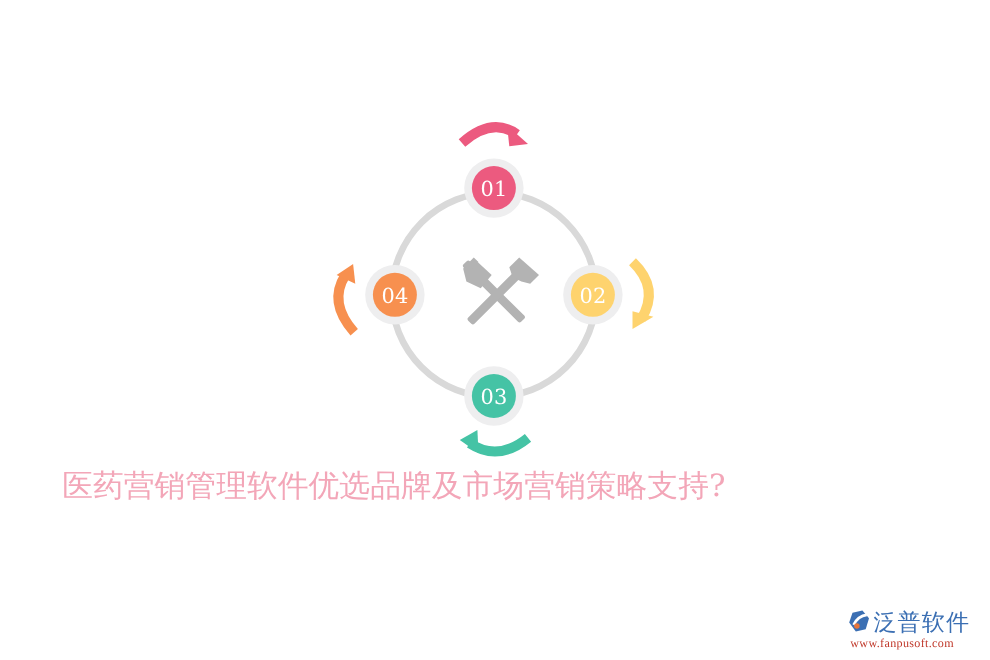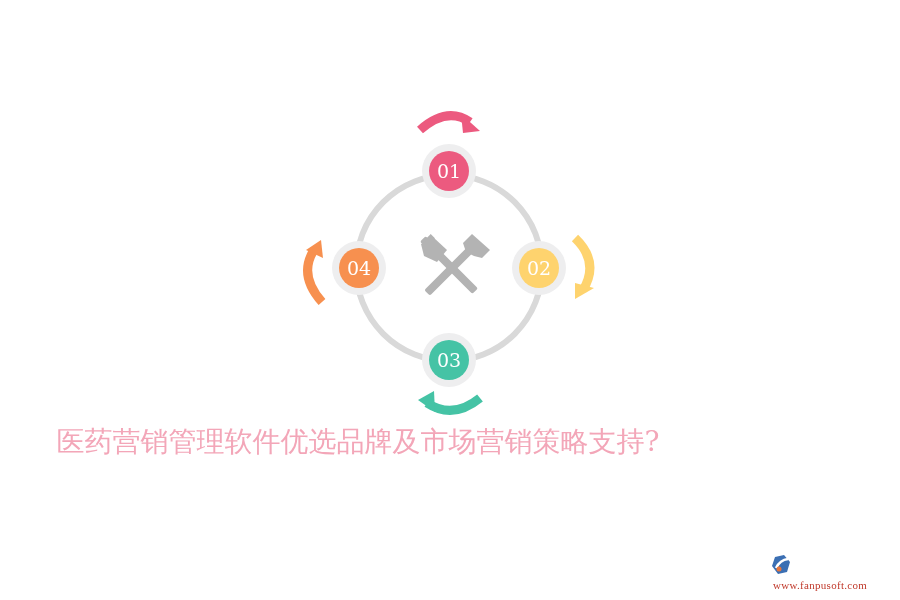--- a/index.html
+++ b/index.html
@@ -81,14 +81,15 @@
 </svg>
 
 <div class="title">医药营销管理软件优选品牌及市场营销策略支持?</div>
 
 <div class="logo">
   <svg class="logo-mark" width="22" height="22" viewBox="0 0 22 22">
     <polygon points="5,3 14,1 20,8 17,18 8,20 2,12" fill="#3b6fb3"></polygon>
     <path d="M6 14 Q10 6 18 5" stroke="#ffffff" stroke-width="2.5" fill="none"></path>
     <circle cx="9" cy="15" r="2.5" fill="#e8753a"></circle>
   </svg>
+  <span class="logo-name">泛普软件</span>
   <span class="logo-url">www.fanpusoft.com</span>
 </div>
 
 </body></html>

